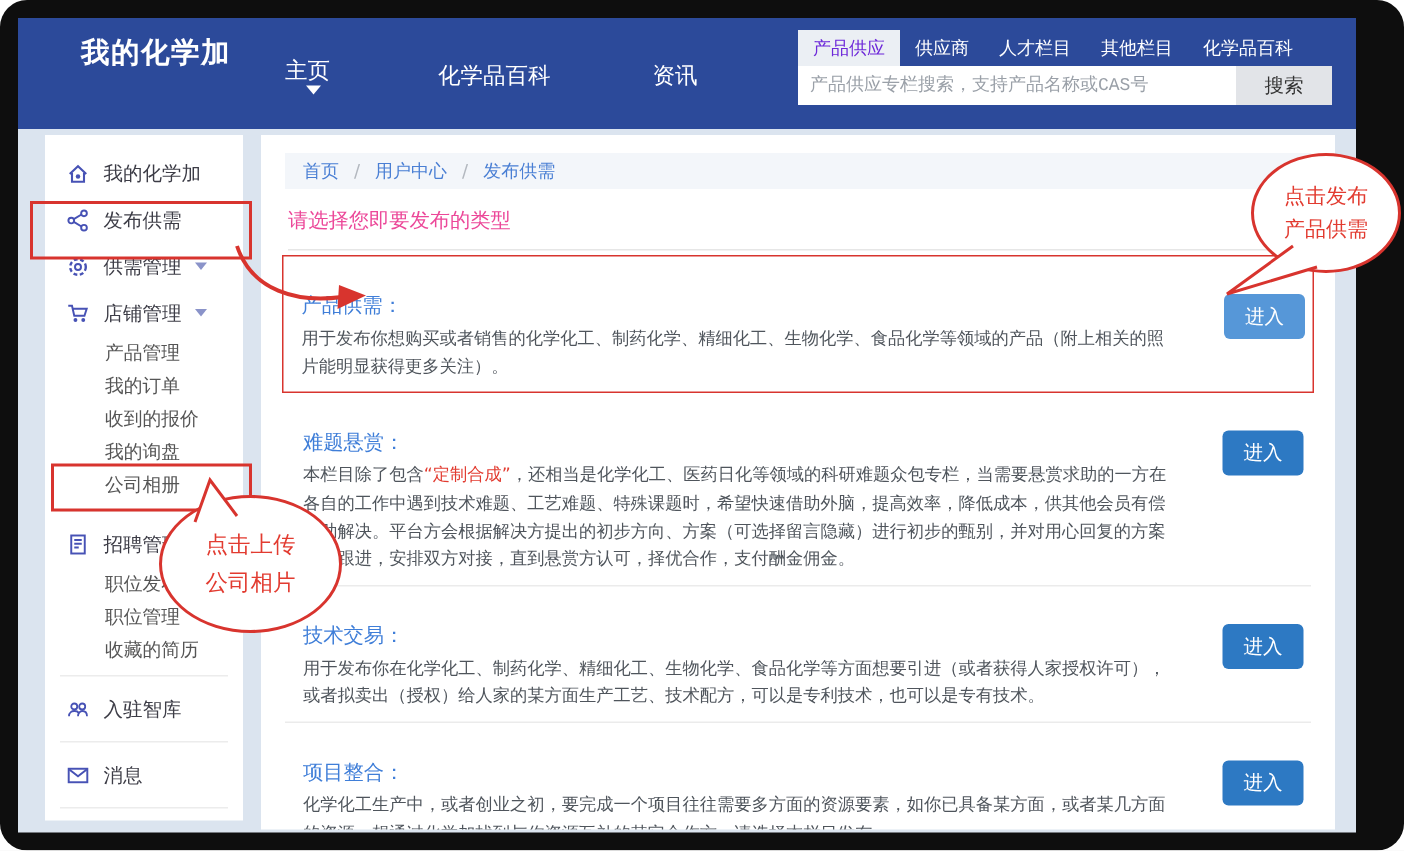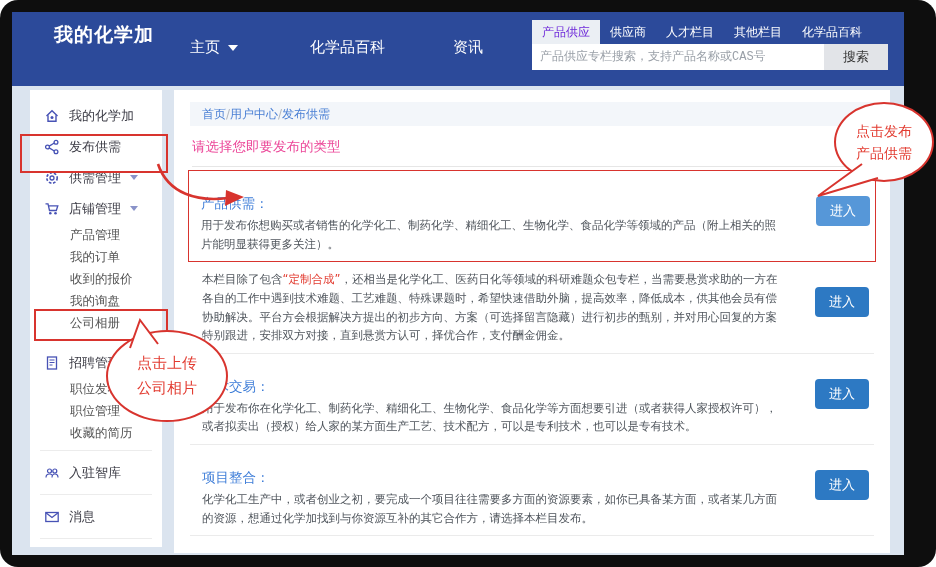--- a/index.html
+++ b/index.html
@@ -7,21 +7,21 @@
   .frame{position:absolute;inset:0;background:#0e0e0e;border-radius:18px;}
   .page{position:absolute;left:12px;top:12px;width:892px;height:543px;background:#dbe4ef;}
 
   
   .header{position:absolute;left:0;top:0;right:0;height:74px;background:#2c4a9a;}
   .logo-wrap{position:absolute;left:42px;top:10px;color:#fff;}
   .logo-title{font-size:19px;font-weight:bold;letter-spacing:1px;}
   .back-pill{display:inline-block;margin-top:6px;border:1px solid rgba(255,255,255,.9);border-radius:13px;padding:3px 13px;font-size:11px;color:#fff;cursor:pointer;}
   .topnav{position:absolute;left:178px;top:26px;display:flex;align-items:center;color:#fff;font-size:15px;}
   .topnav .nav-item{display:flex;align-items:center;cursor:pointer;}
-  .nav-gap1{margin-right:72px;}
+  .nav-gap1{margin-right:72px;flex-direction:column;}
   .nav-gap2{margin-right:68px;}
   .caret-down-white{width:0;height:0;border-left:5px solid transparent;border-right:5px solid transparent;border-top:6px solid #fff;margin-left:8px;}
 
   .search-mod{position:absolute;right:16px;top:8px;width:356px;}
   .search-tabs{display:flex;font-size:12px;color:#fff;}
   .search-tab{padding:4px 10px 3px;cursor:pointer;white-space:nowrap;}
   .search-tab.active{background:#ebeff4;color:#6d28d9;}
   .search-row{display:flex;height:26px;}
   .search-row input{flex:1;border:0;outline:none;padding:0 8px;font-size:12px;color:#333;font-family:Liberation Mono, monospace;}
   .search-row input::placeholder{color:#9aa0a8;}
@@ -30,21 +30,21 @@
   
   .sidebar{position:absolute;left:18px;top:78px;width:132px;height:457px;background:#fff;box-sizing:border-box;padding-top:10px;}
   .side-item{display:flex;align-items:center;height:31px;padding-left:14px;font-size:13px;color:#3c3c46;cursor:pointer;}
   .side-item .ic{width:16px;height:16px;margin-right:9px;flex:0 0 16px;}
   .caret-down-ind{width:0;height:0;border-left:4px solid transparent;border-right:4px solid transparent;border-top:5px solid #8a93c9;margin-left:9px;}
   .side-sub{display:flex;align-items:center;height:22px;padding-left:40px;font-size:12.5px;color:#555;cursor:pointer;}
   .side-div{border-top:1px solid #ececec;margin:6px 10px;}
 
   
   .main{position:absolute;left:162px;top:78px;width:716px;height:463px;background:#fff;box-sizing:border-box;padding:12px 16px 0;overflow:hidden;}
-  .breadcrumb{background:#f3f6fa;height:24px;display:flex;align-items:center;padding:0 12px;font-size:12px;gap:0;}
+  .breadcrumb{background:#f3f6fa;height:24px;display:flex;align-items:center;padding:0 12px;font-size:12px;gap:10px;}
   .crumb{color:#4a7fd4;cursor:pointer;}
   .crumb-sep{color:#b3b8bf;}
   .main-heading{font-size:13.5px;color:#ec4899;margin:12px 0 0 2px;padding-bottom:10px;border-bottom:1px solid #e6e6e6;}
   .section{position:relative;padding:8px 88px 8px 12px;border-bottom:1px solid #ebebeb;}
   .section:last-child{border-bottom:none;}
   .section.hl{border:1px solid #d8342e;margin:3px -2px 0;}
   .sec-title{font-size:13.5px;color:#3f7ed8;margin:16px 0 3px;}
   .sec-body{font-size:11.5px;color:#4f555c;line-height:1.62;}
   .red-em{color:#e23b30;}
   .enter-btn{position:absolute;right:5px;top:25px;background:#2d79c3;color:#fff;border:none;border-radius:4px;font-size:13px;padding:6px 14px;cursor:pointer;font-family:"DejaVu Sans",sans-serif;}
@@ -182,20 +182,21 @@
 
       <div class="section hl">
         <div class="sec-title">产品供需：</div>
         <div class="sec-body">
           <span>用于发布你想购买或者销售的化学化工、制药化学、精细化工、生物化学、食品化学等领域的产品（附上相关的照片能明显获得更多关注）。</span>
         </div>
         <button class="enter-btn">进入</button>
       </div>
 
       <div class="section">
+        <div class="sec-title">难题悬赏：</div>
         <div class="sec-body">
           <span>本栏目除了包含</span><span class="red-em">“定制合成”</span><span>，还相当是化学化工、医药日化等领域的科研难题众包专栏，当需要悬赏求助的一方在各自的工作中遇到技术难题、工艺难题、特殊课题时，希望快速借助外脑，提高效率，降低成本，供其他会员有偿协助解决。平台方会根据解决方提出的初步方向、方案（可选择留言隐藏）进行初步的甄别，并对用心回复的方案特别跟进，安排双方对接，直到悬赏方认可，择优合作，支付酬金佣金。</span>
         </div>
         <button class="enter-btn">进入</button>
       </div>
 
       <div class="section">
         <div class="sec-title">技术交易：</div>
         <div class="sec-body">
           <span>用于发布你在化学化工、制药化学、精细化工、生物化学、食品化学等方面想要引进（或者获得人家授权许可），或者拟卖出（授权）给人家的某方面生产工艺、技术配方，可以是专利技术，也可以是专有技术。</span>

